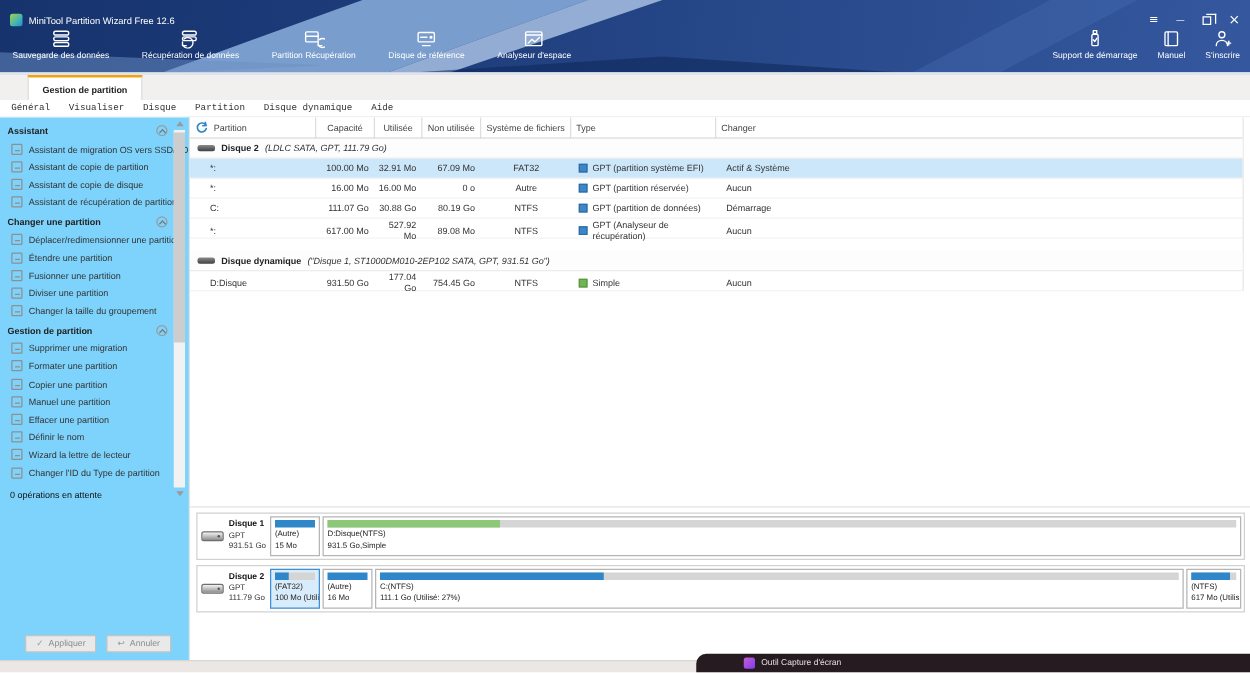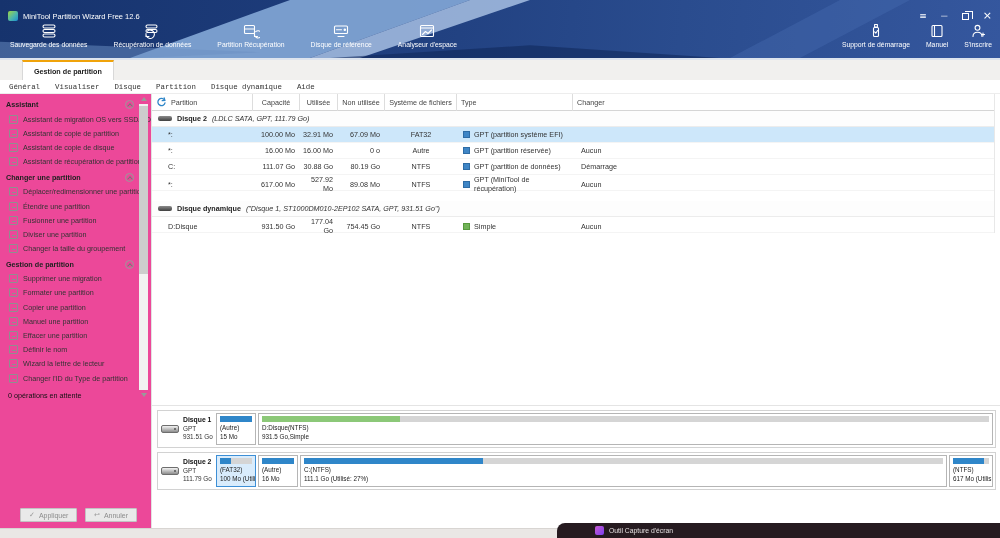--- a/index.html
+++ b/index.html
@@ -38,21 +38,21 @@
   .tab { margin-left:22px; height:20px; background:#fff; border:1px solid #d8d8d8; border-bottom:none; border-top:2px solid #f0a30a; padding:0 11px; display:flex; align-items:center; font-weight:bold; font-size:7.2px; color:#222; }
 
   
   .menubar { position:absolute; left:0; top:80px; width:1000px; height:14px; background:#fff; display:flex; align-items:center; gap:15px; padding-left:9px; font-size:7.4px; color:#333; border-bottom:1px solid #ededed;font-family:Liberation Mono, monospace; }
   .menu-item { cursor:default; }
 
   
   .content { position:absolute; left:0; top:94px; width:1000px; height:434px; display:flex; background:#fff; }
 
   
-  .sidebar { width:152px; flex:none; border-right:1px solid #e2e2e2; position:relative; padding-top:2px; background:#ec4899; }
+  .sidebar { width:152px; flex:none; border-right:1px solid #e2e2e2; position:relative; padding-top:2px; background:#7dd3fc; }
   .sb-header { display:flex; align-items:center; justify-content:space-between; padding:4px 17px 3px 6px; font-weight:bold; font-size:7.2px; color:#222; cursor:default; }
   .chev-circle { width:9px; height:9px; border:1px solid #9a9a9a; border-radius:50%; position:relative; flex:none; }
   .chev-circle::after { content:""; position:absolute; left:2.2px; top:3.4px; width:3px; height:3px; border-left:1px solid #777; border-top:1px solid #777; transform:rotate(45deg); }
   .sb-item { display:flex; align-items:center; gap:5px; padding:2.6px 8px 2.6px 9px; font-size:7.2px; color:#333; white-space:nowrap; overflow:hidden; cursor:default; }
   .sicon { width:9px; height:9px; border:1px solid #8f8f8f; border-radius:1px; position:relative; flex:none; }
   .sicon::after { content:""; position:absolute; left:1.5px; top:4px; width:4px; height:0; border-top:1px solid #8f8f8f; }
   .sb-pending { font-weight:normal; font-size:7.2px; padding:6px 8px; color:#111; }
   .sb-scroll { position:absolute; right:3px; top:2px; width:9px; height:302px; }
   .sb-scroll .track { position:absolute; left:0; top:8px; bottom:8px; width:9px; background:#f2f2f2; }
   .sb-scroll .thumb { position:absolute; left:0; top:10px; width:9px; height:168px; background:#cdcdcd; }
@@ -370,20 +370,21 @@
           <div class="trow data-row selected">
             <div class="cell-name">*:</div>
             <div class="cell-num">100.00 Mo</div>
             <div class="cell-num">32.91 Mo</div>
             <div class="cell-num">67.09 Mo</div>
             <div class="cell-fs">FAT32</div>
             <div class="cell-type">
               <span class="type-square blue"></span>
               <span>GPT (partition système EFI)</span>
             </div>
+            <div class="cell-status">Actif &amp; Système</div>
           </div>
           <div class="trow data-row">
             <div class="cell-name">*:</div>
             <div class="cell-num">16.00 Mo</div>
             <div class="cell-num">16.00 Mo</div>
             <div class="cell-num">0 o</div>
             <div class="cell-fs">Autre</div>
             <div class="cell-type">
               <span class="type-square blue"></span>
               <span>GPT (partition réservée)</span>
@@ -403,21 +404,21 @@
             <div class="cell-status">Démarrage</div>
           </div>
           <div class="trow data-row">
             <div class="cell-name">*:</div>
             <div class="cell-num">617.00 Mo</div>
             <div class="cell-num">527.92 Mo</div>
             <div class="cell-num">89.08 Mo</div>
             <div class="cell-fs">NTFS</div>
             <div class="cell-type">
               <span class="type-square blue"></span>
-              <span>GPT (MiniTool de récupération)</span>
+              <span>GPT (Analyseur de récupération)</span>
             </div>
             <div class="cell-status">Aucun</div>
           </div>
           <div class="group-gap"></div>
           <div class="group-row">
             <span class="disk-glyph"></span>
             <span class="group-name">Disque dynamique</span>
             <span class="group-sub"> ("Disque 1, ST1000DM010-2EP102 SATA, GPT, 931.51 Go")</span>
           </div>
           <div class="trow data-row">

